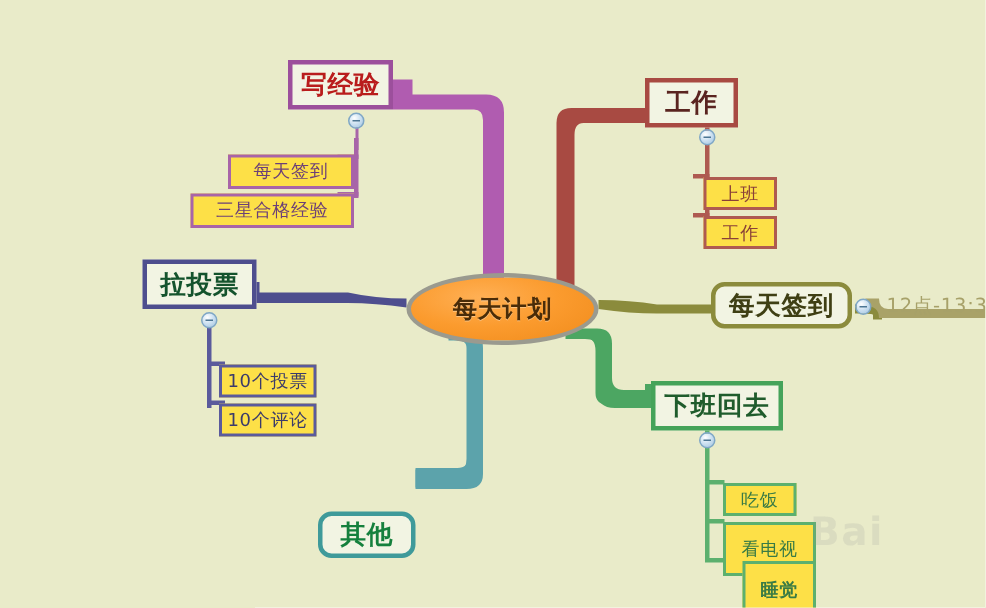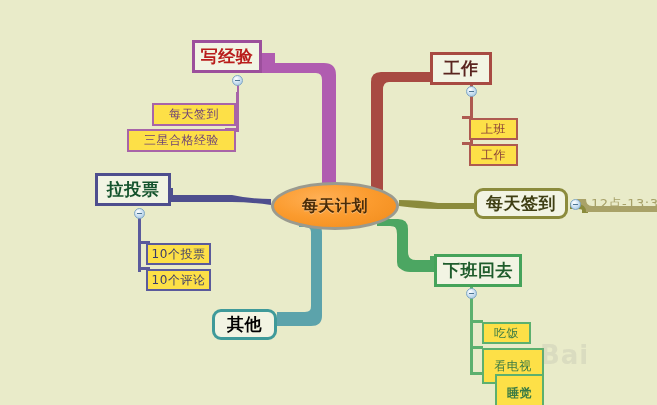--- a/index.html
+++ b/index.html
@@ -46,21 +46,21 @@
     font-size: 17px;
     font-weight: bold;
     border-width: 3px;
     border-style: solid;
   }
   .m-orchid { border-color: #9c4f9c; color: #b91c1c; }
   .m-brick  { border-color: #a84a42; color: #5a2420; }
   .m-indigo { border-color: #4e4e8e; color: #14532d; }
   .m-olive  { border-color: #8b8b3c; color: #3f3f14; border-radius: 9px; }
   .m-green  { border-color: #45a35a; color: #1f5c2c; }
-  .m-teal   { border-color: #3f9a9a; color: #000000; border-radius: 9px; }
+  .m-teal   { border-color: #3f9a9a; color: #15803d; border-radius: 9px; margin-top: 32px; }
 
   
   .sub {
     font-size: 12px;
     border-width: 2px;
     border-style: solid;
     background: #fde047;
     margin-top: 12px;
   }
   .s-orchid { border-color: #a864a8; color: #6b3f78; }

